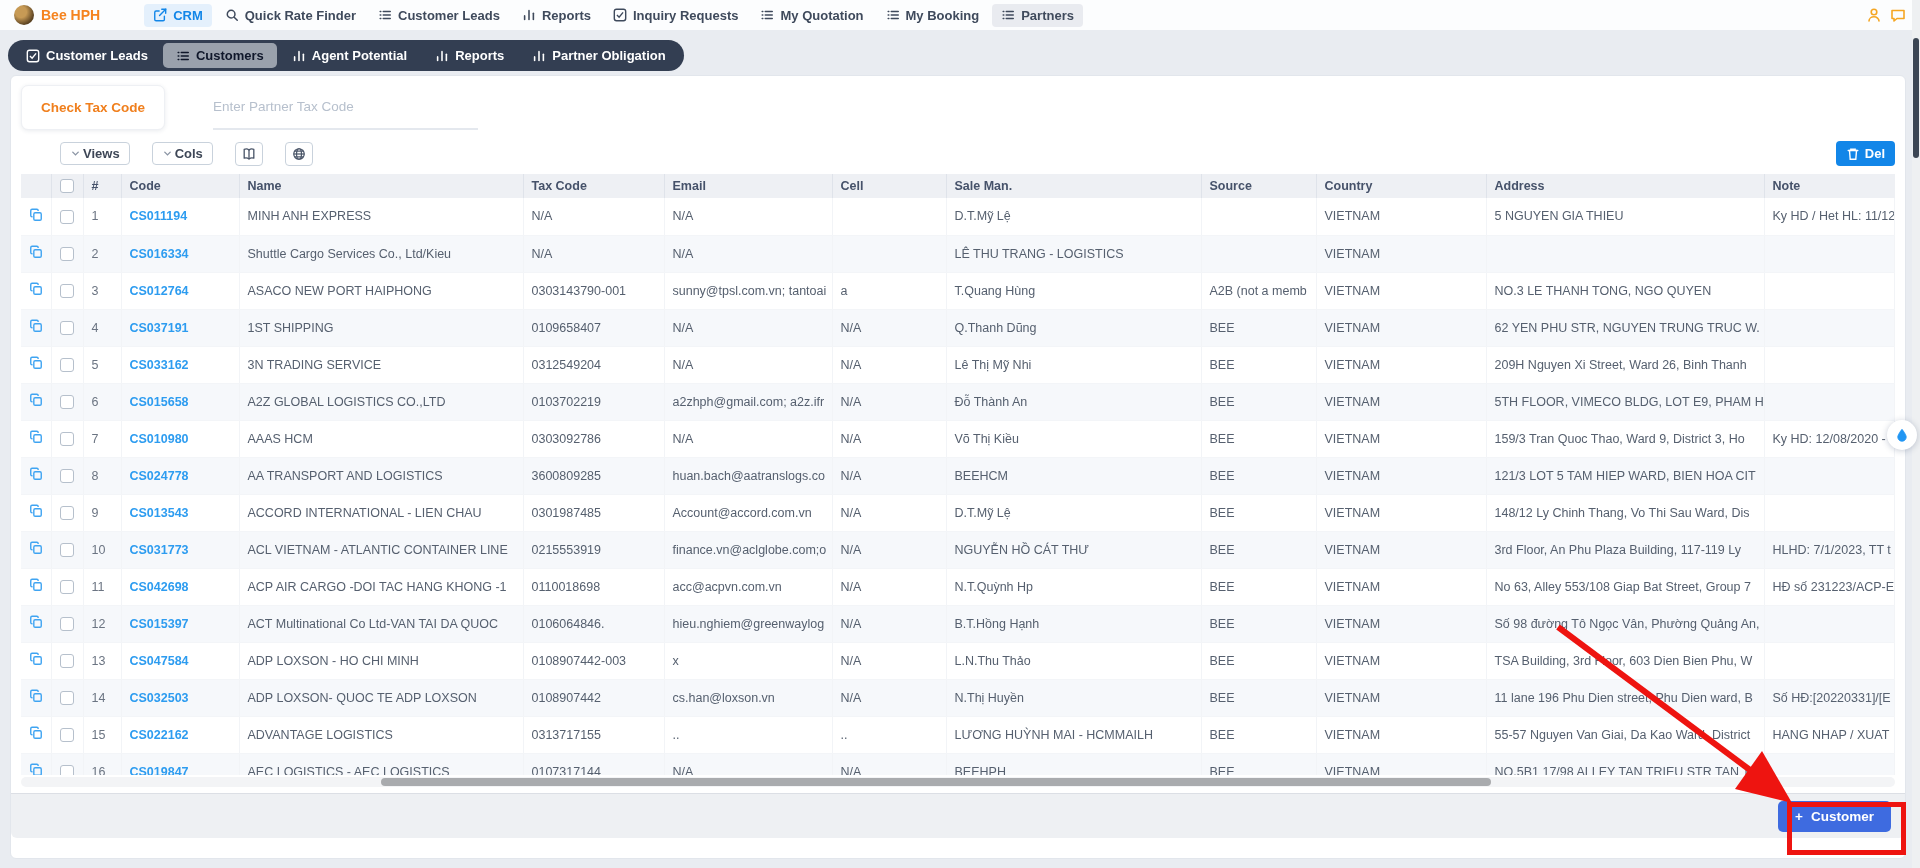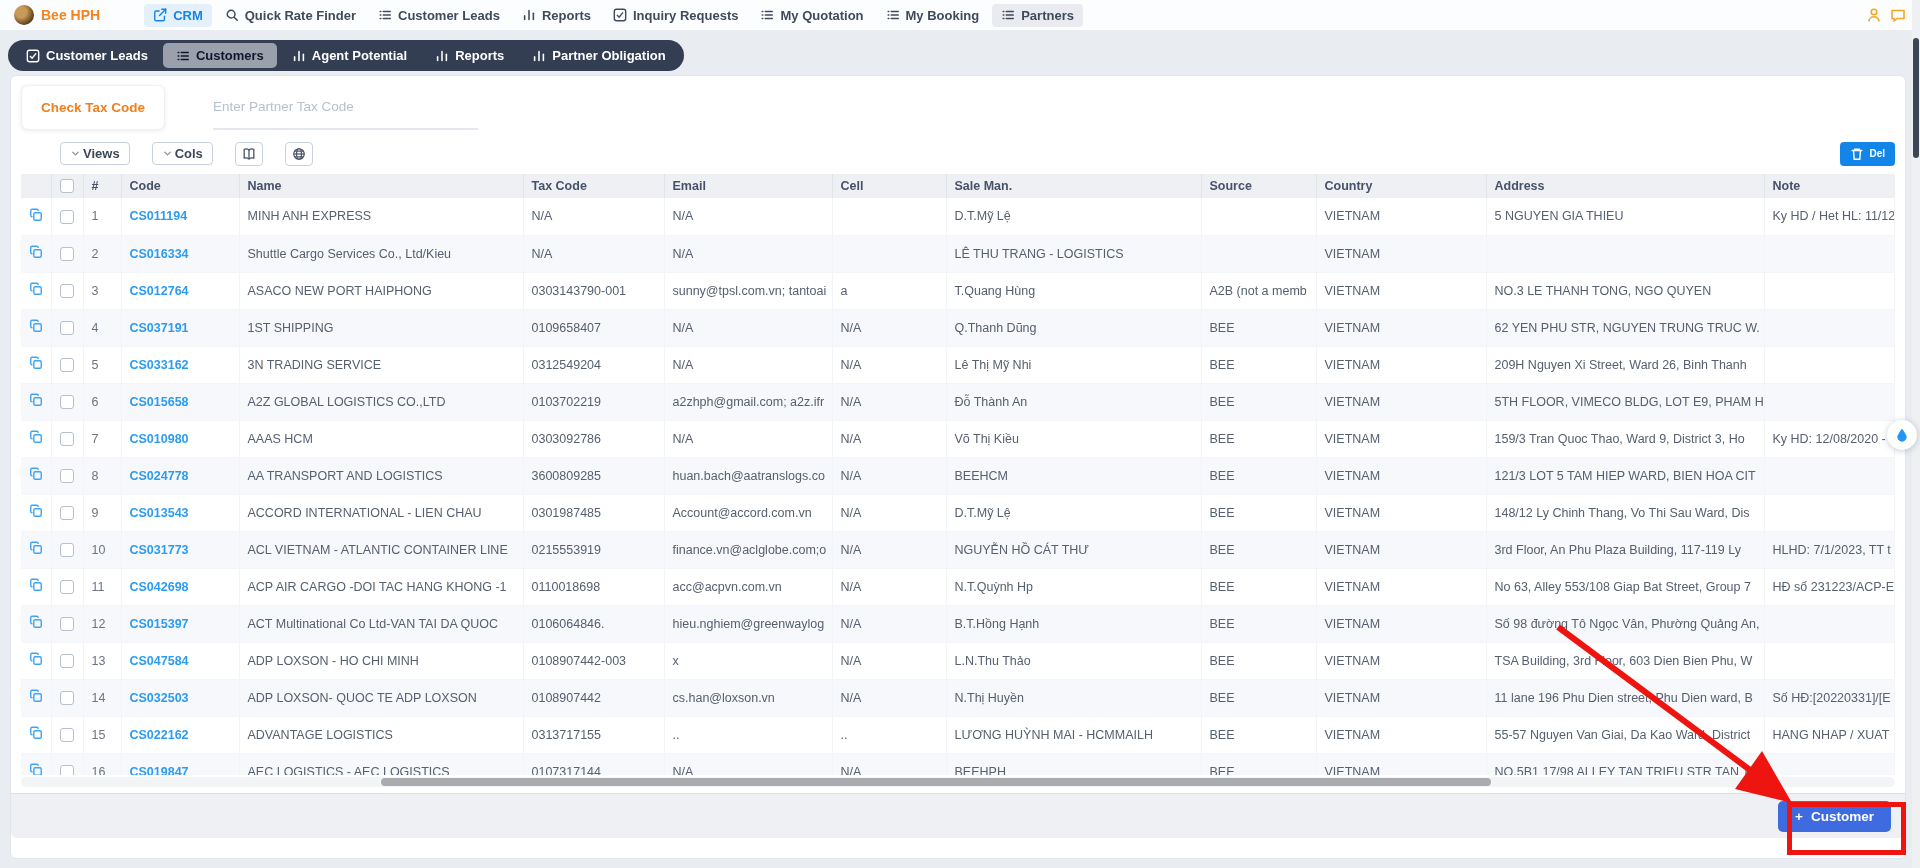--- a/index.html
+++ b/index.html
@@ -44,21 +44,21 @@
 
   .viewsrow { display:flex; align-items:center; gap:22px; margin-top:11px; height:25px;margin-left:39px; }
   .wbtn { display:flex; align-items:center; gap:2px; background:#fff;
     border:1px solid #c9d2dc; border-radius:4px; padding:3px 9px;
     color:#3d4656; font-size:13px; font-weight:bold; cursor:pointer; }
   .wbtn .chev { color:#8a94a4; width:11px; height:11px; }
   .ibtn { display:flex; align-items:center; justify-content:center; width:28px; height:24px;
     background:#fff; border:1px solid #c9d2dc; border-radius:4px; color:#4a5568; cursor:pointer; }
   .del-btn { margin-left:auto; display:flex; align-items:center; gap:5px;
     background:#1286e8; border:none; border-radius:4px; color:#fff;
-    font-size:10px; font-weight:bold; padding:5px 10px; cursor:pointer; }
+    font-size:13px; font-weight:bold; padding:5px 10px; cursor:pointer; }
 
   .filterrow { display:flex; align-items:center; margin-top:9px;
     border-top:1px dotted #c9ced6; padding-top:7px; height:32px; }
   .filter-input { border:none; outline:none; width:282px;
     border-bottom:1px solid #e2e6eb; font-size:12.5px; padding-bottom:3px; color:#3f4a5c; }
   .filter-input::placeholder { color:#b6bfcc; }
   .max-badge { margin-left:auto; background:#def5d8; border:1px solid #83cc74;
     border-radius:10px; padding:2px 9px; font-size:11px; font-weight:bold; color:#59654f; }
   .search-input { border:none; outline:none; width:150px; margin-left:12px;
     border-bottom:1px solid #d6dbe2; font-size:13px; padding-bottom:3px; color:#3f4a5c; }

